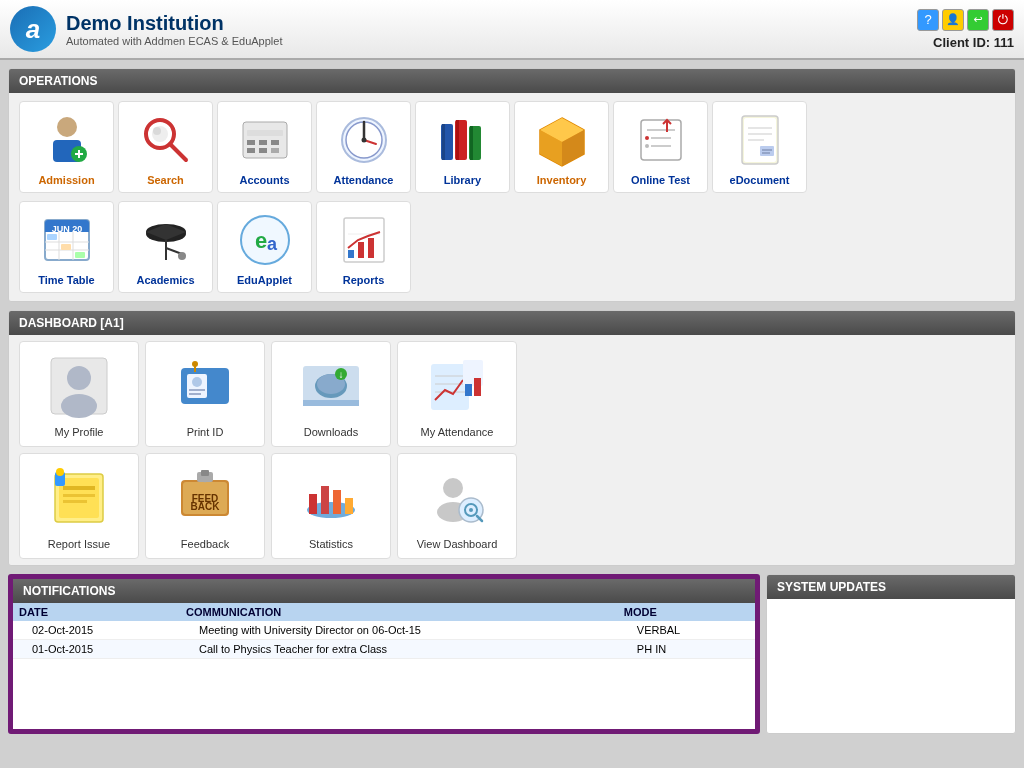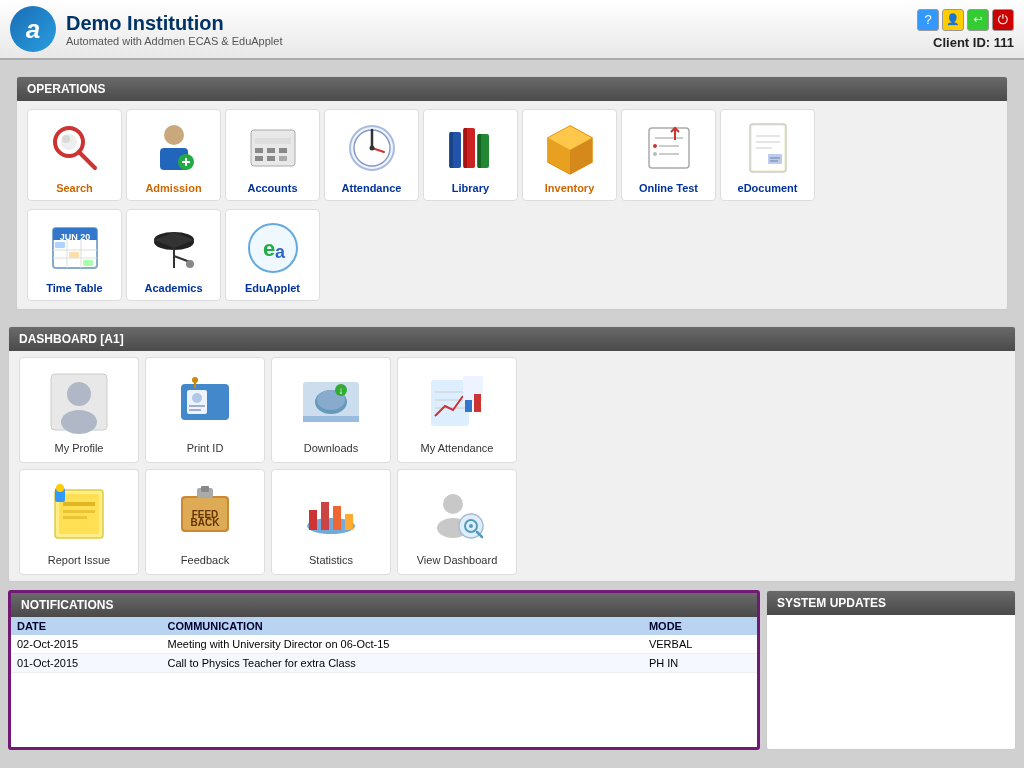--- a/index.html
+++ b/index.html
@@ -39,21 +39,21 @@
     .section-header {
       background: linear-gradient(to bottom, #6a6a6a, #4a4a4a);
       color: white; font-size: 12px; font-weight: bold;
       padding: 5px 10px;
     }
 
     
     #operations-section {
       background: #f0f0f0;
       border: 1px solid #ccc;
-      margin: 16px;
+      margin: 8px;
       border-radius: 3px;
       overflow: hidden;
     }
     .ops-grid {
       display: flex; flex-wrap: wrap; padding: 8px 10px; gap: 4px;
       justify-content: flex-start;
     }
     .ops-item {
       width: 95px; display: flex; flex-direction: column; align-items: center;
       padding: 6px 4px; cursor: pointer; border-radius: 4px;
@@ -78,35 +78,35 @@
       background: white; border: 1px solid #ddd;
     }
     .dash-icon { width: 72px; height: 72px; display: flex; align-items: center; justify-content: center; font-size: 42px; }
     .dash-label { font-size: 11px; color: #333; text-align: center; margin-top: 4px; font-weight: normal; }
 
     
     #bottom-row {
       display: flex; margin: 0 8px; gap: 6px; height: 160px;
     }
     #notifications-panel {
-      flex: 1; background: white; border: 3px solid #701a75; border-radius: 3px; overflow: hidden;
+      flex: 1; background: white; border: 5px solid #701a75; border-radius: 3px; overflow: hidden;
     }
     #system-updates-panel {
       width: 250px; background: white; border: 1px solid #ccc; border-radius: 3px; overflow: hidden;
     }
     .notif-header {
       background: linear-gradient(to bottom, #6a6a6a, #4a4a4a);
       color: white; font-size: 12px; font-weight: bold;
       padding: 5px 10px;
     }
     .notif-table { width: 100%; border-collapse: collapse; font-size: 11px; }
     .notif-table th {
       background: #b8d4f0; color: #003; padding: 3px 6px; text-align: left; font-weight: bold; font-size: 11px;
     }
-    .notif-table td { padding: 3px 6px; border-bottom: 1px solid #eee; }
+    .notif-table td { padding: 3px 19px; border-bottom: 1px solid #eee; }
     .notif-table tr:nth-child(even) td { background: #f5f9ff; }
 
     
     #main-scroll { height: calc(768px - 60px); overflow-y: auto; overflow-x: hidden; }
     #main-scroll::-webkit-scrollbar { width: 14px; }
     #main-scroll::-webkit-scrollbar-track { background: #c8c8c8; }
     #main-scroll::-webkit-scrollbar-thumb { background: #888; border: 1px solid #666; }
   </style>
 </head>
 <body>
@@ -134,40 +134,40 @@
 
 <div id="main-scroll">
 
   <div id="operations-section">
     <div class="section-header">OPERATIONS</div>
     <div class="ops-grid">
 
       <div class="ops-item">
         <div class="ops-icon">
           <svg width="56" height="56" viewBox="0 0 56 56">
-            <circle cx="22" cy="22" r="14" fill="none" stroke="#cc3333" stroke-width="4"></circle>
-            <line x1="32" y1="32" x2="48" y2="48" stroke="#cc3333" stroke-width="4" stroke-linecap="round"></line>
-            <circle cx="22" cy="22" r="8" fill="#eeeeee"></circle>
-            <circle cx="19" cy="19" r="4" fill="#cccccc" opacity="0.6"></circle>
-          </svg>
-        </div>
-        <div class="ops-label">Search</div>
-      </div>
-
-      <div class="ops-item">
-        <div class="ops-icon">
-          <svg width="56" height="56" viewBox="0 0 56 56">
             <circle cx="28" cy="15" r="10" fill="#c9a87c"></circle>
             <rect x="14" y="28" width="28" height="22" rx="4" fill="#2266bb"></rect>
             <circle cx="40" cy="42" r="8" fill="#22aa44"></circle>
             <line x1="40" y1="38" x2="40" y2="46" stroke="white" stroke-width="2"></line>
             <line x1="36" y1="42" x2="44" y2="42" stroke="white" stroke-width="2"></line>
           </svg>
         </div>
         <div class="ops-label">Admission</div>
+      </div>
+
+      <div class="ops-item">
+        <div class="ops-icon">
+          <svg width="56" height="56" viewBox="0 0 56 56">
+            <circle cx="22" cy="22" r="14" fill="none" stroke="#cc3333" stroke-width="4"></circle>
+            <line x1="32" y1="32" x2="48" y2="48" stroke="#cc3333" stroke-width="4" stroke-linecap="round"></line>
+            <circle cx="22" cy="22" r="8" fill="#eeeeee"></circle>
+            <circle cx="19" cy="19" r="4" fill="#cccccc" opacity="0.6"></circle>
+          </svg>
+        </div>
+        <div class="ops-label">Search</div>
       </div>
 
       <div class="ops-item">
         <div class="ops-icon">
           <svg width="56" height="56" viewBox="0 0 56 56">
             <rect x="6" y="10" width="44" height="36" rx="3" fill="#e8e8e8" stroke="#aaa" stroke-width="1"></rect>
             <rect x="10" y="18" width="36" height="6" rx="1" fill="#ddd"></rect>
             <rect x="10" y="28" width="8" height="5" fill="#888"></rect>
             <rect x="22" y="28" width="8" height="5" fill="#888"></rect>
             <rect x="34" y="28" width="8" height="5" fill="#888"></rect>
@@ -291,20 +291,33 @@
         <div class="ops-icon">
           <svg width="56" height="56" viewBox="0 0 56 56">
             <circle cx="28" cy="28" r="24" fill="#f0f8ff" stroke="#66aadd" stroke-width="2"></circle>
             <text x="18" y="36" font-size="22" font-weight="bold" fill="#22aa44" font-family="Arial">e</text>
             <text x="30" y="38" font-size="18" font-weight="bold" fill="#3366cc" font-family="Arial">a</text>
           </svg>
         </div>
         <div class="ops-label ops-label-blue">EduApplet</div>
       </div>
 
+      <div class="ops-item">
+        <div class="ops-icon">
+          <svg width="56" height="56" viewBox="0 0 56 56">
+            <rect x="8" y="6" width="40" height="44" rx="2" fill="white" stroke="#ccc" stroke-width="1.5"></rect>
+            <line x1="12" y1="22" x2="44" y2="22" stroke="#eee" stroke-width="1"></line>
+            <rect x="12" y="38" width="6" height="8" fill="#3377cc"></rect>
+            <rect x="22" y="30" width="6" height="16" fill="#cc3333"></rect>
+            <rect x="32" y="26" width="6" height="20" fill="#cc3333"></rect>
+            <polyline points="12,36 22,28 32,24 44,20" fill="none" stroke="#cc3333" stroke-width="2"></polyline>
+          </svg>
+        </div>
+        <div class="ops-label ops-label-blue">Reports</div>
+      </div>
 
     </div>
   </div>
 
   <div id="dashboard-section">
     <div class="section-header">DASHBOARD [A1]</div>
 
     <div class="dash-row">
 
       <div class="dash-item">

